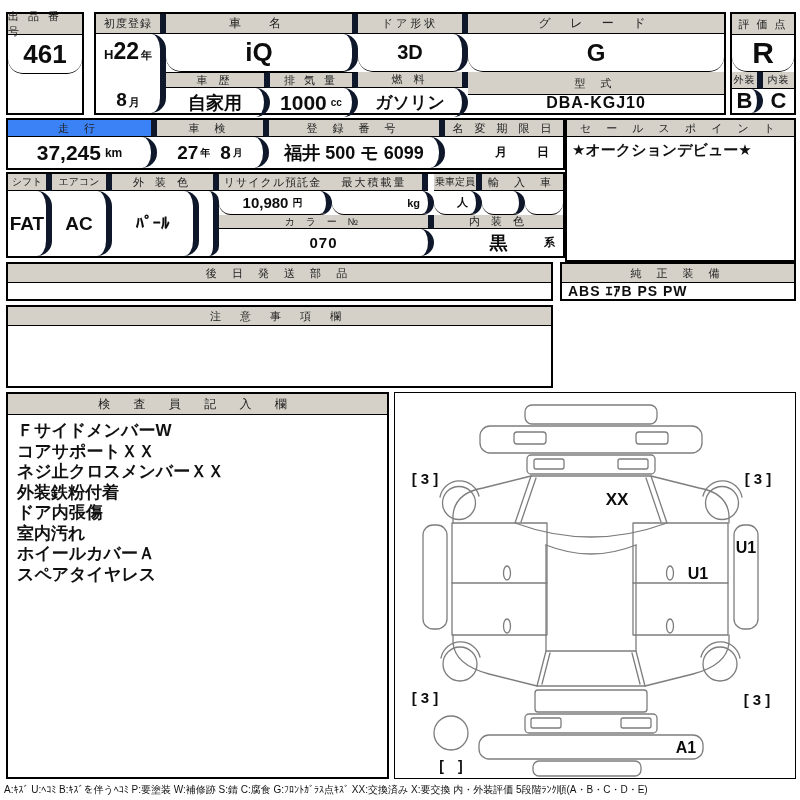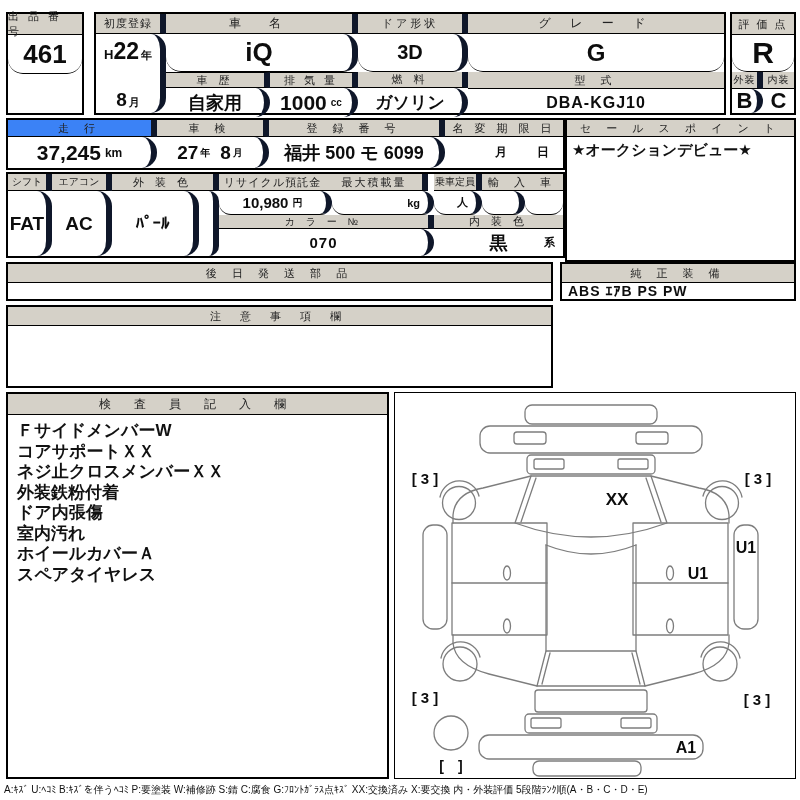--- a/index.html
+++ b/index.html
@@ -44,21 +44,21 @@
     <div class="cell br" style="left:174px;top:74px;width:88px;height:29px;">
       <span style="font-size:21px;">1000</span>
         <span class="unit">cc</span>
     </div>
     <div class="hdr f11 ls3 br" style="left: 262px; top: 0px; width: 110px; height: 20px; background: rgb(213, 209, 200);">ドア形状</div>
     <div class="cell br bb" style="left:262px;top:20px;width:110px;height:38px;font-size:20px;">3D</div>
     <div class="hdr f11 ls4 br" style="left: 262px; top: 58px; width: 110px; height: 16px; background: rgb(213, 209, 200);">燃 料</div>
     <div class="cell br" style="left:262px;top:74px;width:110px;height:29px;font-size:17px;">ガソリン</div>
     <div class="hdr ls8" style="left: 372px; top: 0px; width: 256px; height: 20px; background: rgb(213, 209, 200);">グ レ ー ド</div>
     <div class="cell bb" style="left:372px;top:20px;width:256px;height:38px;font-size:24px;">G</div>
-    <div class="hdr f11 ls6" style="left: 372px; top: 58px; width: 256px; height: 17px; background: rgb(213, 209, 200);">型 式</div>
+    <div class="hdr f11 ls6" style="left: 372px; top: 58px; width: 256px; height: 23px; background: rgb(213, 209, 200);">型 式</div>
     <div class="cell" style="left:372px;top:74px;width:256px;height:29px;font-size:16px;letter-spacing:1px;">DBA-KGJ10</div>
   </div>
 
   <div class="box" style="left:730px;top:12px;width:66px;height:103px;">
     <div class="hdr f11 ls2" style="left: 0px; top: 0px; width: 62px; height: 21px; background: rgb(213, 209, 200);">評 価 点</div>
     <div class="cell bb" style="left:0;top:21px;width:62px;height:37px;font-size:30px;">R</div>
     <div class="hdr f10 ls1 br" style="left: 0px; top: 58px; width: 31px; height: 17px; background: rgb(213, 209, 200);">外装</div>
     <div class="hdr f10 ls1" style="left: 31px; top: 58px; width: 31px; height: 17px; background: rgb(213, 209, 200);">内装</div>
     <div class="cell br" style="left:0;top:75px;width:31px;height:24px;font-size:22px;">B</div>
     <div class="cell" style="left:31px;top:75px;width:31px;height:24px;font-size:22px;">C</div>
@@ -128,21 +128,21 @@
     <div class="hdr f11 ls6" style="left: 0px; top: 0px; width: 232px; height: 19px; background: rgb(213, 209, 200);">純 正 装 備</div>
     <div class="cell" style="left:0;top:19px;width:232px;height:16px;justify-content:flex-start;padding-left:6px;font-size:14px;letter-spacing:1px;">ABS ｴｱB PS PW</div>
   </div>
 
   <div class="box" style="left:6px;top:305px;width:547px;height:83px;">
     <div class="hdr f11 ls8" style="left: 0px; top: 0px; width: 543px; height: 19px; background: rgb(213, 209, 200);">注 意 事 項 欄</div>
   </div>
 
 
   <div class="box" style="left:6px;top:392px;width:383px;height:387px;">
-    <div class="hdr ls10" style="left: 0px; top: 0px; width: 379px; height: 21px; background: rgb(213, 209, 200); font-family: Liberation Serif, serif;">検 査 員 記 入 欄</div>
+    <div class="hdr ls10" style="left: 0px; top: 0px; width: 379px; height: 21px; background: rgb(213, 209, 200);">検 査 員 記 入 欄</div>
     <div style="position:absolute;left:9px;top:27px;width:362px;font-size:17px;font-weight:bold;line-height:20.5px;">
       <div>ＦサイドメンバーW</div>
       <div>コアサポートＸＸ</div>
       <div>ネジ止クロスメンバーＸＸ</div>
       <div>外装鉄粉付着</div>
       <div>ドア内張傷</div>
       <div>室内汚れ</div>
       <div>ホイールカバーＡ</div>
       <div>スペアタイヤレス</div>
     </div>

